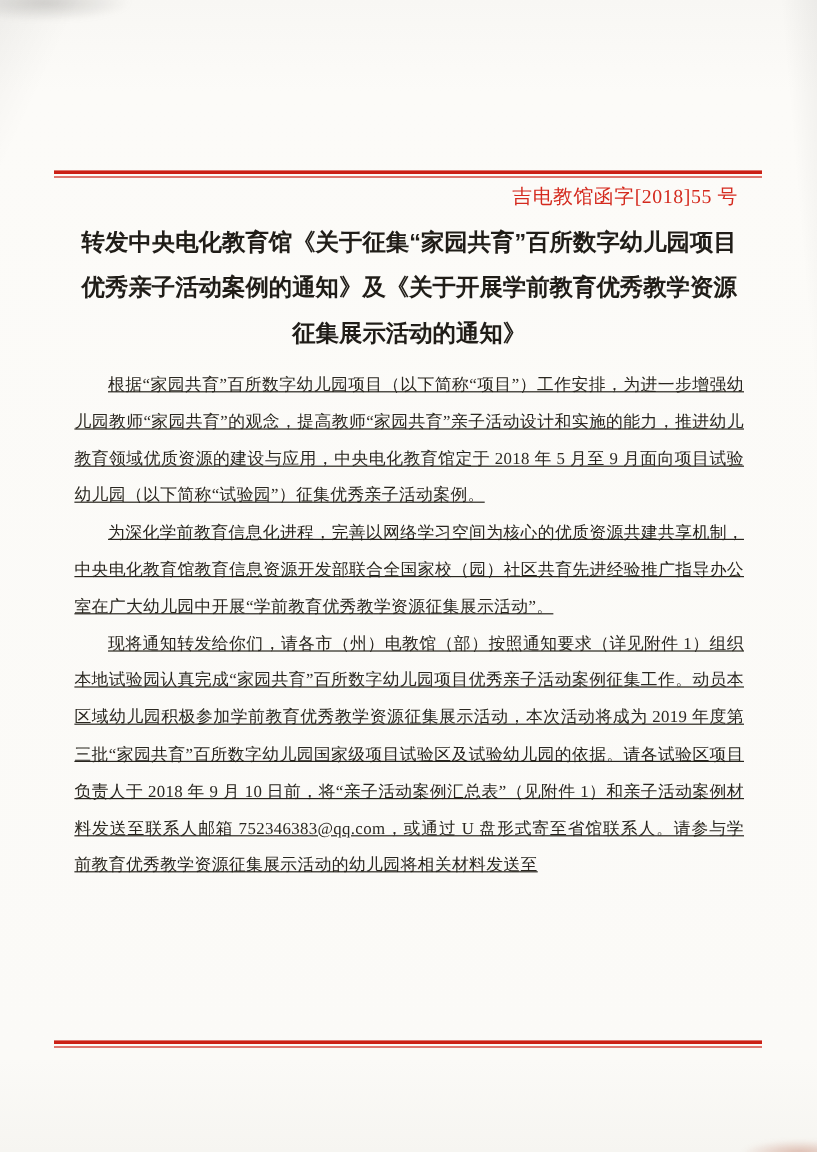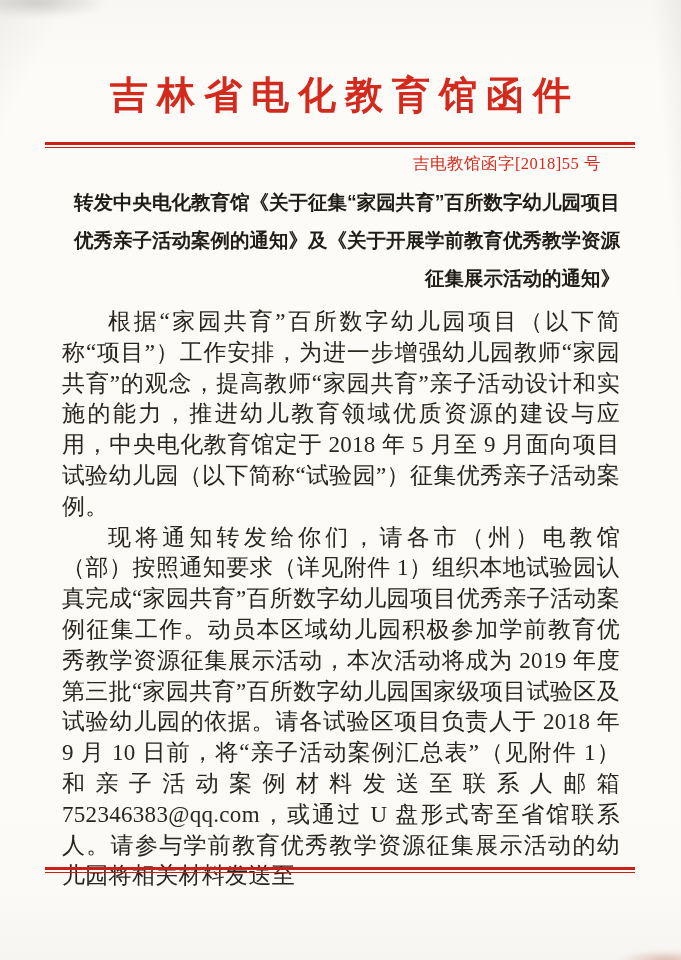--- a/index.html
+++ b/index.html
@@ -54,77 +54,78 @@
     position: absolute;
     left: 45px;
     right: 46px;
     height: 2px;
   }
   .red-rule.top    { top: 142px; }
   .red-rule.bottom { top: 867px; }
   .doc-number {
     position: absolute;
     top: 153px;
-    right: 80px;
+    right: 66px;
     font-family: "Liberation Serif", serif;
     font-size: 16.5px;
     letter-spacing: 0.5px;
   }
   .content {
     position: absolute;
     top: 183px;
     left: 62px;
     width: 558px;
   }
   .notice-title {
     margin: 0 0 10px 0;
     font-family: "Liberation Sans", sans-serif;
     font-weight: bold;
     font-size: 19.5px;
     line-height: 38px;
-    text-align: right;
+    text-align: center;
     text-justify: inter-ideograph;
     color: #201d18;
   }
   .salutation {
     font-size: 19px;
     line-height: 30.8px;
     text-align: justify;
     text-justify: inter-ideograph;
     letter-spacing: 0.3px;
   }
   .para {
     margin: 0;
-    font-size: 23px;
+    font-size: 14px;
     line-height: 30.8px;
     text-align: justify;
     text-justify: inter-ideograph;
     text-indent: 2em;
     letter-spacing: 0.3px;
+    text-decoration: underline;
   }
 </style>
 </head>
 <body>
 
 <div class="page">
 
   <div class="smudge-tl"></div>
 
-  <div class="letterhead" style="color: rgb(212, 42, 30);">吉林省电化教育馆函件</div>
 
   <div class="red-rule top" style="border-top: 3px solid rgb(203, 32, 21); border-bottom: 1px solid rgb(203, 32, 21);"></div>
 
   <div class="doc-number" style="color: rgb(212, 42, 30);">吉电教馆函字[2018]55 号</div>
 
   <div class="content">
     <h1 class="notice-title">转发中央电化教育馆《关于征集“家园共育”百所数字幼儿园项目优秀亲子活动案例的通知》及《关于开展学前教育优秀教学资源征集展示活动的通知》</h1>
 
 
     <p class="para">根据“家园共育”百所数字幼儿园项目（以下简称“项目”）工作安排，为进一步增强幼儿园教师“家园共育”的观念，提高教师“家园共育”亲子活动设计和实施的能力，推进幼儿教育领域优质资源的建设与应用，中央电化教育馆定于 2018 年 5 月至 9 月面向项目试验幼儿园（以下简称“试验园”）征集优秀亲子活动案例。</p>
 
+    <p class="para">为深化学前教育信息化进程，完善以网络学习空间为核心的优质资源共建共享机制，中央电化教育馆教育信息资源开发部联合全国家校（园）社区共育先进经验推广指导办公室在广大幼儿园中开展“学前教育优秀教学资源征集展示活动”。</p>
 
     <p class="para">现将通知转发给你们，请各市（州）电教馆（部）按照通知要求（详见附件 1）组织本地试验园认真完成“家园共育”百所数字幼儿园项目优秀亲子活动案例征集工作。动员本区域幼儿园积极参加学前教育优秀教学资源征集展示活动，本次活动将成为 2019 年度第三批“家园共育”百所数字幼儿园国家级项目试验区及试验幼儿园的依据。请各试验区项目负责人于 2018 年 9 月 10 日前，将“亲子活动案例汇总表”（见附件 1）和亲子活动案例材料发送至联系人邮箱 752346383@qq.com，或通过 U 盘形式寄至省馆联系人。请参与学前教育优秀教学资源征集展示活动的幼儿园将相关材料发送至</p>
   </div>
 
   <div class="red-rule bottom" style="border-top: 3px solid rgb(203, 32, 21); border-bottom: 1px solid rgb(203, 32, 21);"></div>
 
   <div class="smudge-br"></div>
 
 </div>
 

